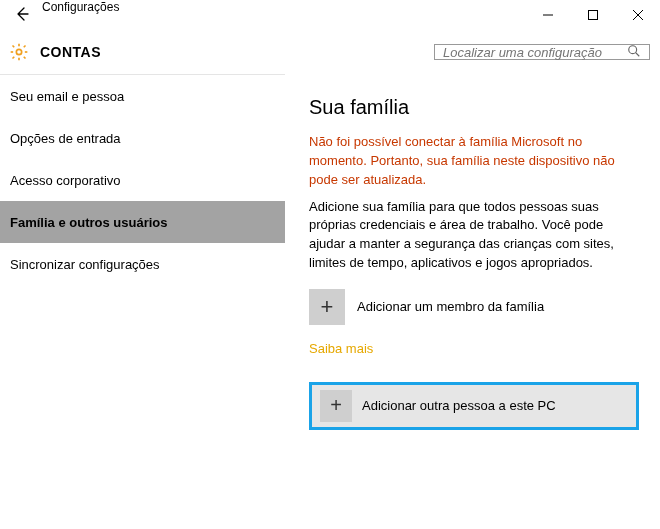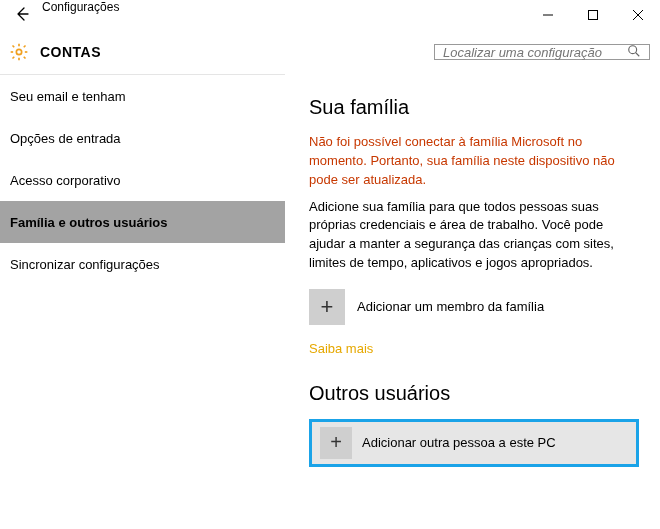--- a/index.html
+++ b/index.html
@@ -212,21 +212,21 @@
           <circle cx="6.5" cy="6.5" r="4.5" stroke="#666" stroke-width="1.3" fill="none"></circle>
           <line x1="10" y1="10" x2="14" y2="14" stroke="#666" stroke-width="1.3"></line>
         </svg>
     </span>
   </div>
 </div>
 
 <div class="content">
   <div class="sidebar">
     <div class="sidebar-item">
-      <span>Seu email e tenham</span>
+      <span>Seu email e pessoa</span>
     </div>
     <div class="sidebar-item">
       <span>Opções de entrada</span>
     </div>
     <div class="sidebar-item">
       <span>Acesso corporativo</span>
     </div>
     <div class="sidebar-item selected">
       <span>Família e outros usuários</span>
     </div>
@@ -240,20 +240,19 @@
     <p class="error-text">Não foi possível conectar à família Microsoft no momento. Portanto, sua família neste dispositivo não pode ser atualizada.</p>
     <p class="body-text">Adicione sua família para que todos pessoas suas próprias credenciais e área de trabalho. Você pode ajudar a manter a segurança das crianças com sites, limites de tempo, aplicativos e jogos apropriados.</p>
 
     <div class="add-row">
       <div class="plus-box">+</div>
       <span class="add-label">Adicionar um membro da família</span>
     </div>
 
     <a class="link-yellow">Saiba mais</a>
 
-    <h2 class="section">Outros usuários</h2>
 
     <div class="add-other">
       <div class="plus-box">+</div>
       <span class="add-label">Adicionar outra pessoa a este PC</span>
     </div>
   </div>
 </div>
 
 </body></html>

